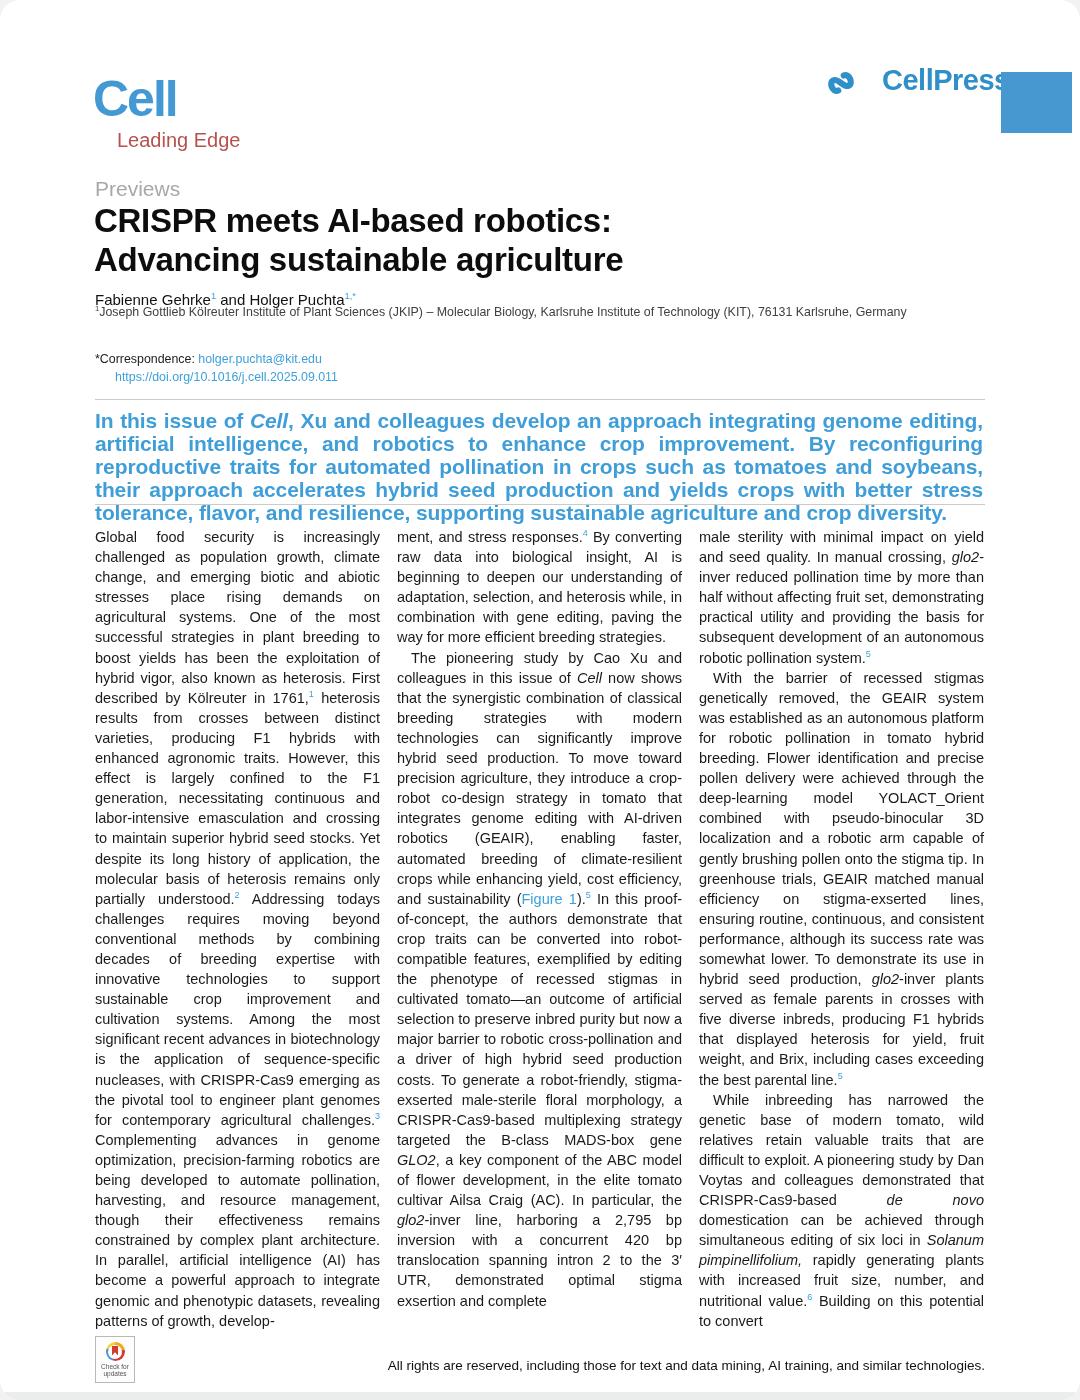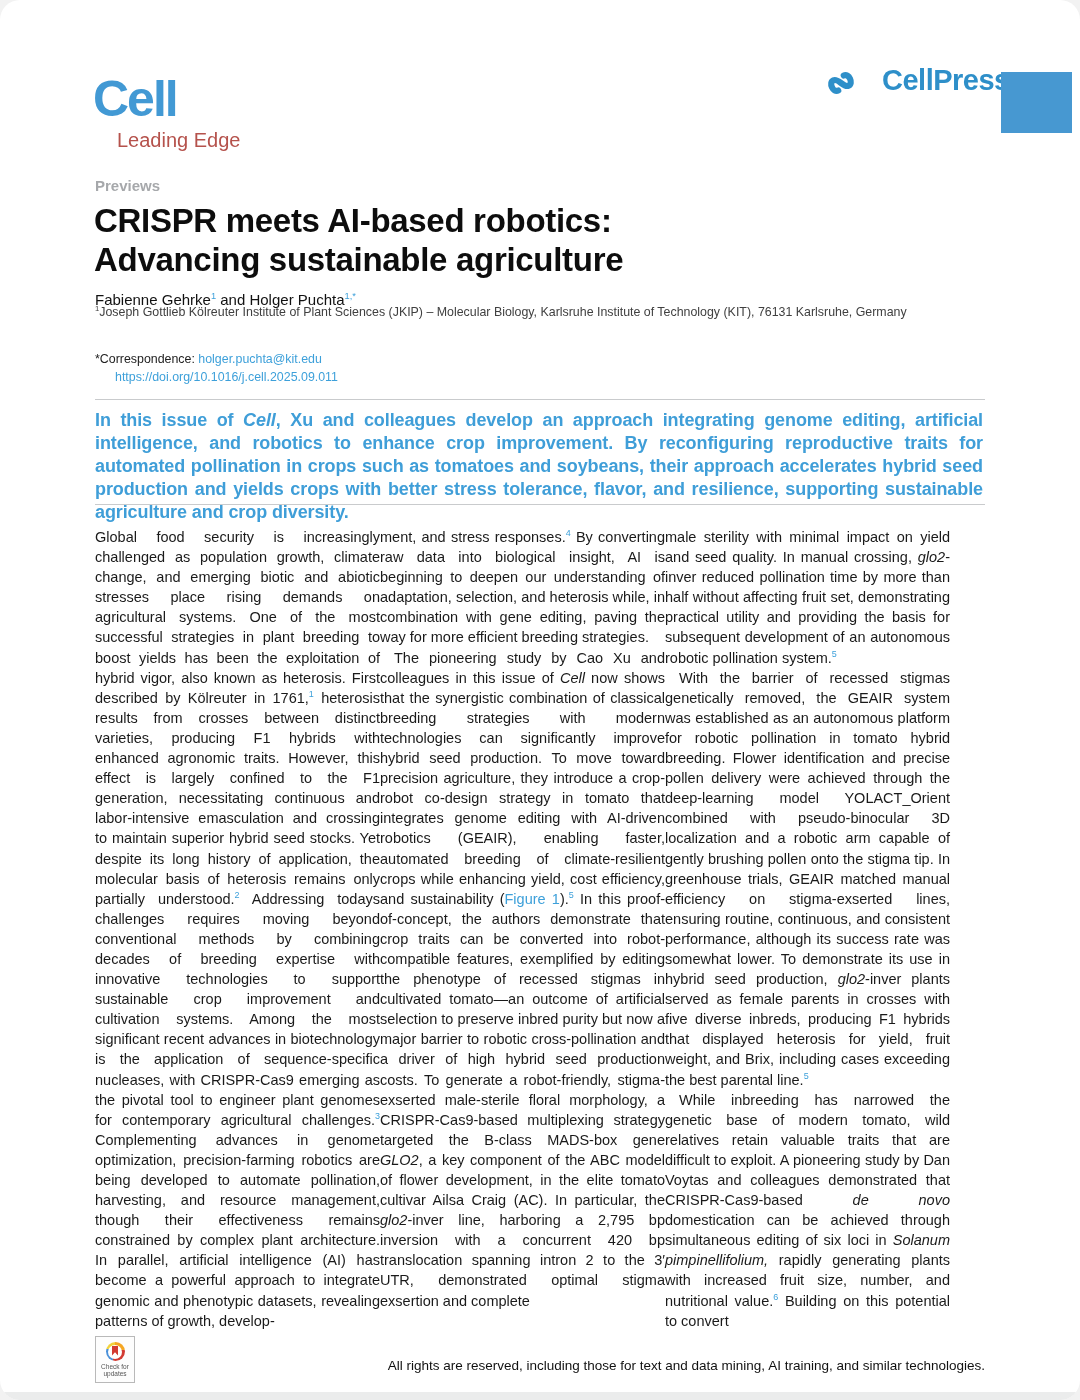--- a/index.html
+++ b/index.html
@@ -11,36 +11,36 @@
     border-radius:20px;
   }
   
   .cell-logo { position:absolute; left:93px; top:70px; font-size:50px; font-weight:bold;
     color:#4299d4; letter-spacing:-2px; }
   .leading-edge { position:absolute; left:95px; top:129px; font-size:20px; color:#b5524c;margin-left:22px; }
   .cellpress { position:absolute; left:822px; top:64px; display:flex; align-items:flex-start; gap:22px; }
   .cellpress-text { font-size:29px; font-weight:bold; color:#2e8fc9; letter-spacing:-0.5px; }
   .corner-square { position:absolute; left:1001px; top:72px; width:71px; height:61px; background:#4798d1; }
   
-  .kicker { position:absolute; left:95px; top:177px; font-size:15px; font-weight:bold; color:#a6a8ab; }
+  .kicker { position:absolute; left:95px; top:177px; font-size:21px; font-weight:normal; color:#a6a8ab; }
   .title { position:absolute; left:94px; top:201px; width:700px; font-size:33px; font-weight:bold;
     color:#0d0d0d; line-height:39px; letter-spacing:-0.3px; }
   .authors { position:absolute; left:95px; top:291px; font-size:15px; font-weight:normal; color:#111; }
   .affiliation { position:absolute; left:95px; top:304px; width:880px; font-size:12.4px;
     line-height:17.5px; color:#404040; }
   .correspondence { position:absolute; left:95px; top:352px; font-size:12.4px; color:#222; }
   .doi { position:absolute; left:95px; top:370px; font-size:12.4px; color:#3da0da;padding-left:20px; }
   .rule { position:absolute; left:95px; width:890px; height:1px; background:#c9cbcd; }
   .rule-top { top:399px; }
   .rule-bottom { top:504px; }
   
-  .abstract { position:absolute; left:95px; top:409px; width:888px; font-size:18px; font-weight:bold;
+  .abstract { position:absolute; left:95px; top:409px; width:888px; font-size:21px; font-weight:bold;
     line-height:23px; color:#3f9ed8; text-align:justify; letter-spacing:-0.1px; }
   
-  .body-cols { position:absolute; left:95px; top:527px; width:890px; display:flex; }
+  .body-cols { position:absolute; left:95px; top:527px; width:890px; display:flex; gap:17px; }
   .col { width:285px; font-size:14.5px; line-height:20.1px; color:#1a1a1a; text-align:justify;
     hyphens:auto; }
   .para { text-align:justify; }
   .para.indent { text-indent:14px; }
   .seg-i { font-style:italic; }
   .seg-b { font-weight:bold; }
   .seg-a { color:#3da0da; }
   sup { font-size:0.62em; vertical-align:super; line-height:0; }
   .seg-sup { color:#3da0da; }
   .seg-supk { color:inherit; }

